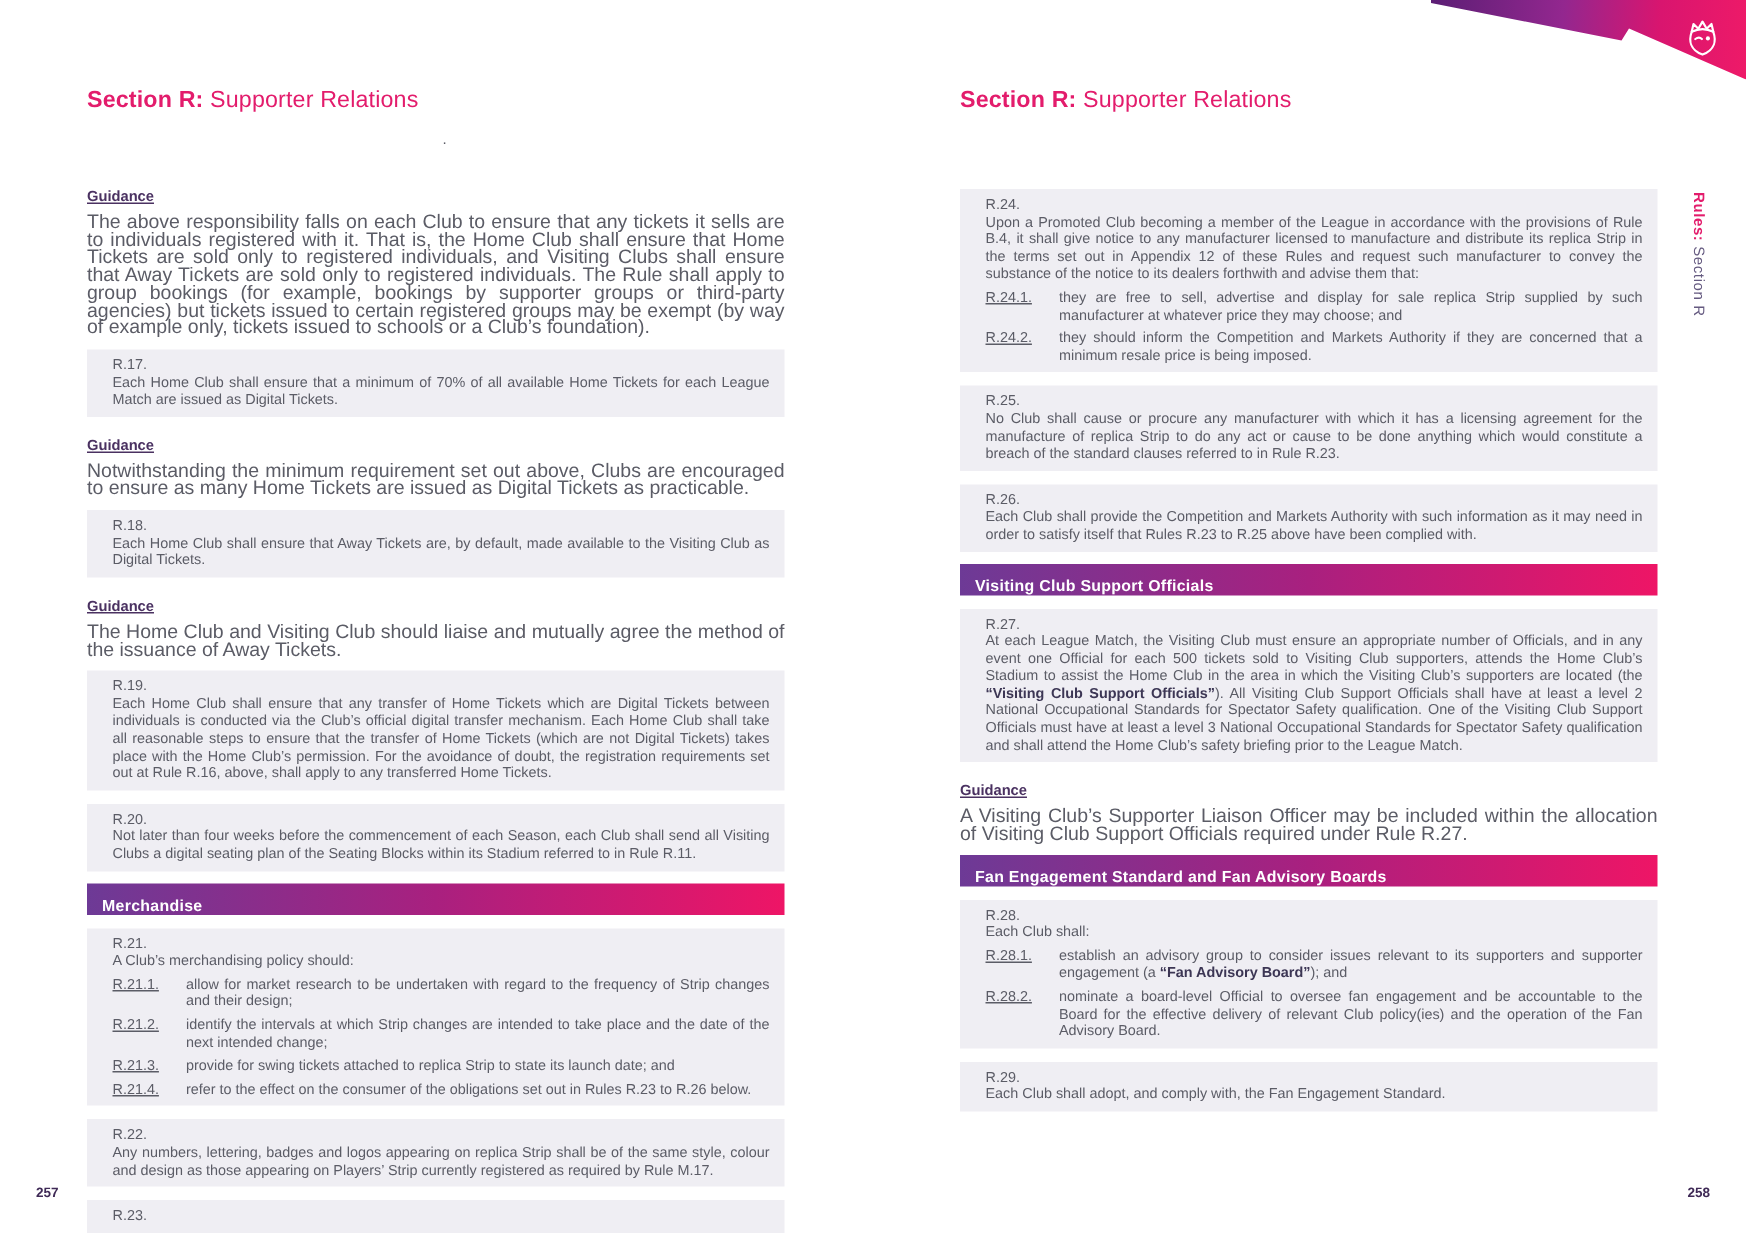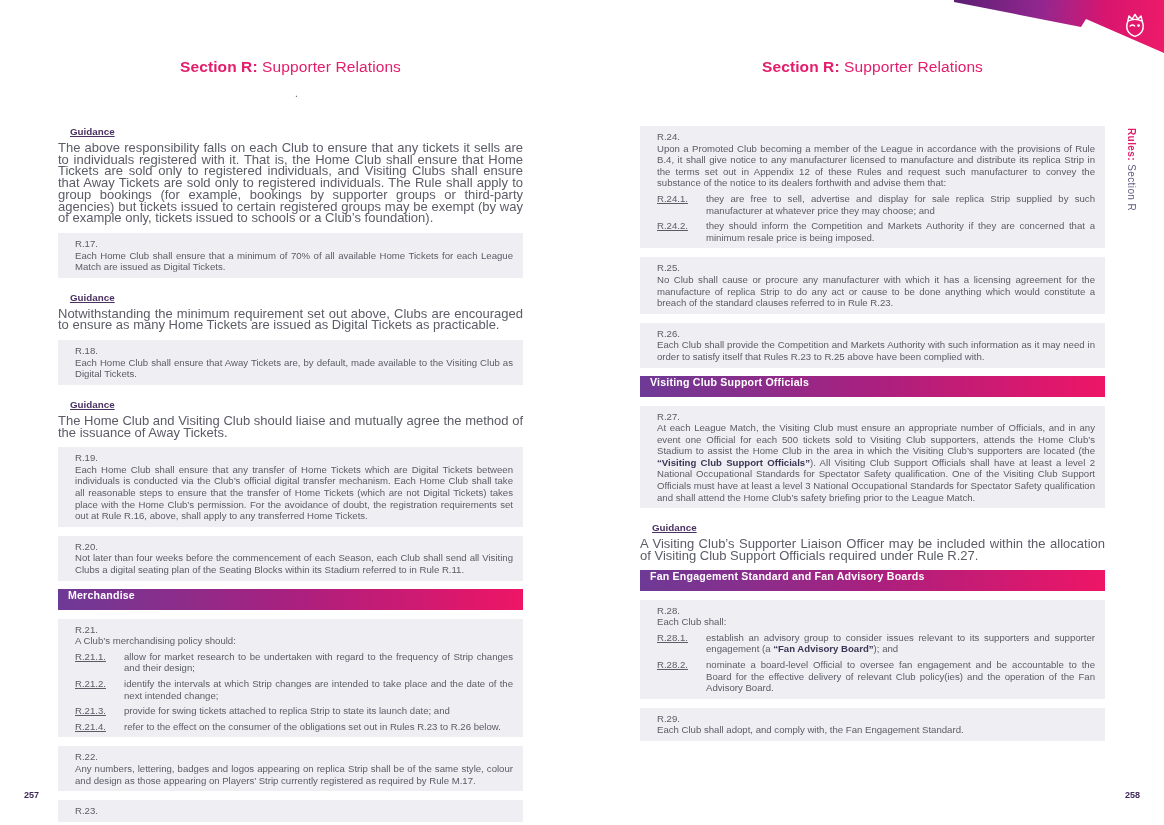--- a/index.html
+++ b/index.html
@@ -26,27 +26,27 @@
     font-size:10px; letter-spacing:0.4px; white-space:nowrap;
   }
   #side-tab .tab-bold { color:#e31c6c; font-weight:bold; }
   #side-tab .tab-rest { color:#655a80; font-weight:normal; }
 
   
   .page { position:absolute; top:0; width:465px; }
   #page-left  { left:58px; }
   #page-right { left:640px; }
 
-  .heading { margin:58px 0 0 0; font-size:15.5px; color:#e31c6c; font-weight:bold; letter-spacing:0.1px;text-align:center; }
+  .heading { margin:58px 0 0 0; font-size:15.5px; color:#e31c6c; font-weight:bold; letter-spacing:0.1px; }
   .heading .heading-rest { font-weight:normal; }
 
   .blocks > :first-child { margin-top:50px !important; }
 
   .guidance {
-    margin:14px 0 5px 12px;
+    margin:14px 0 5px 0;
     font-size:9.8px; font-weight:bold; color:#4a3161;
     text-decoration:underline;
   }
   .para {
     margin:0; font-size:13px; line-height:11.7px;
     text-align:justify; color:#5b5c66;
   }
   .rule {
     margin-top:9px; background:#efeef3;
     display:flex; padding:5px 10px 5px 17px;
@@ -54,21 +54,21 @@
   }
   .rule-num { flex:none; width:48px; }
   .rule-body { flex:1; text-align:justify; }
   .sub { display:flex; margin-top:4px; }
   .sub-num { flex:none; width:49px;text-decoration:underline; }
   .sub-body { flex:1; text-align:justify; }
   .b { font-weight:bold; color:#3c3654; }
 
   .bar {
     margin-top:8px; height:21px;
-    display:flex; align-items:flex-start; padding-left:10px;
+    display:flex; align-items:flex-end; padding-left:10px;
     background:linear-gradient(90deg,#6d3a96 0%,#a9207f 50%,#ee1566 100%);
     color:#ffffff; font-weight:bold; font-size:10.6px; letter-spacing:0.2px;
   }
 
   .page-num {
     position:absolute; top:790px;
     font-size:9px; font-weight:bold; color:#3f2a56;
   }
   #pn-left { left:24px; }
   #pn-right { right:24px; }

